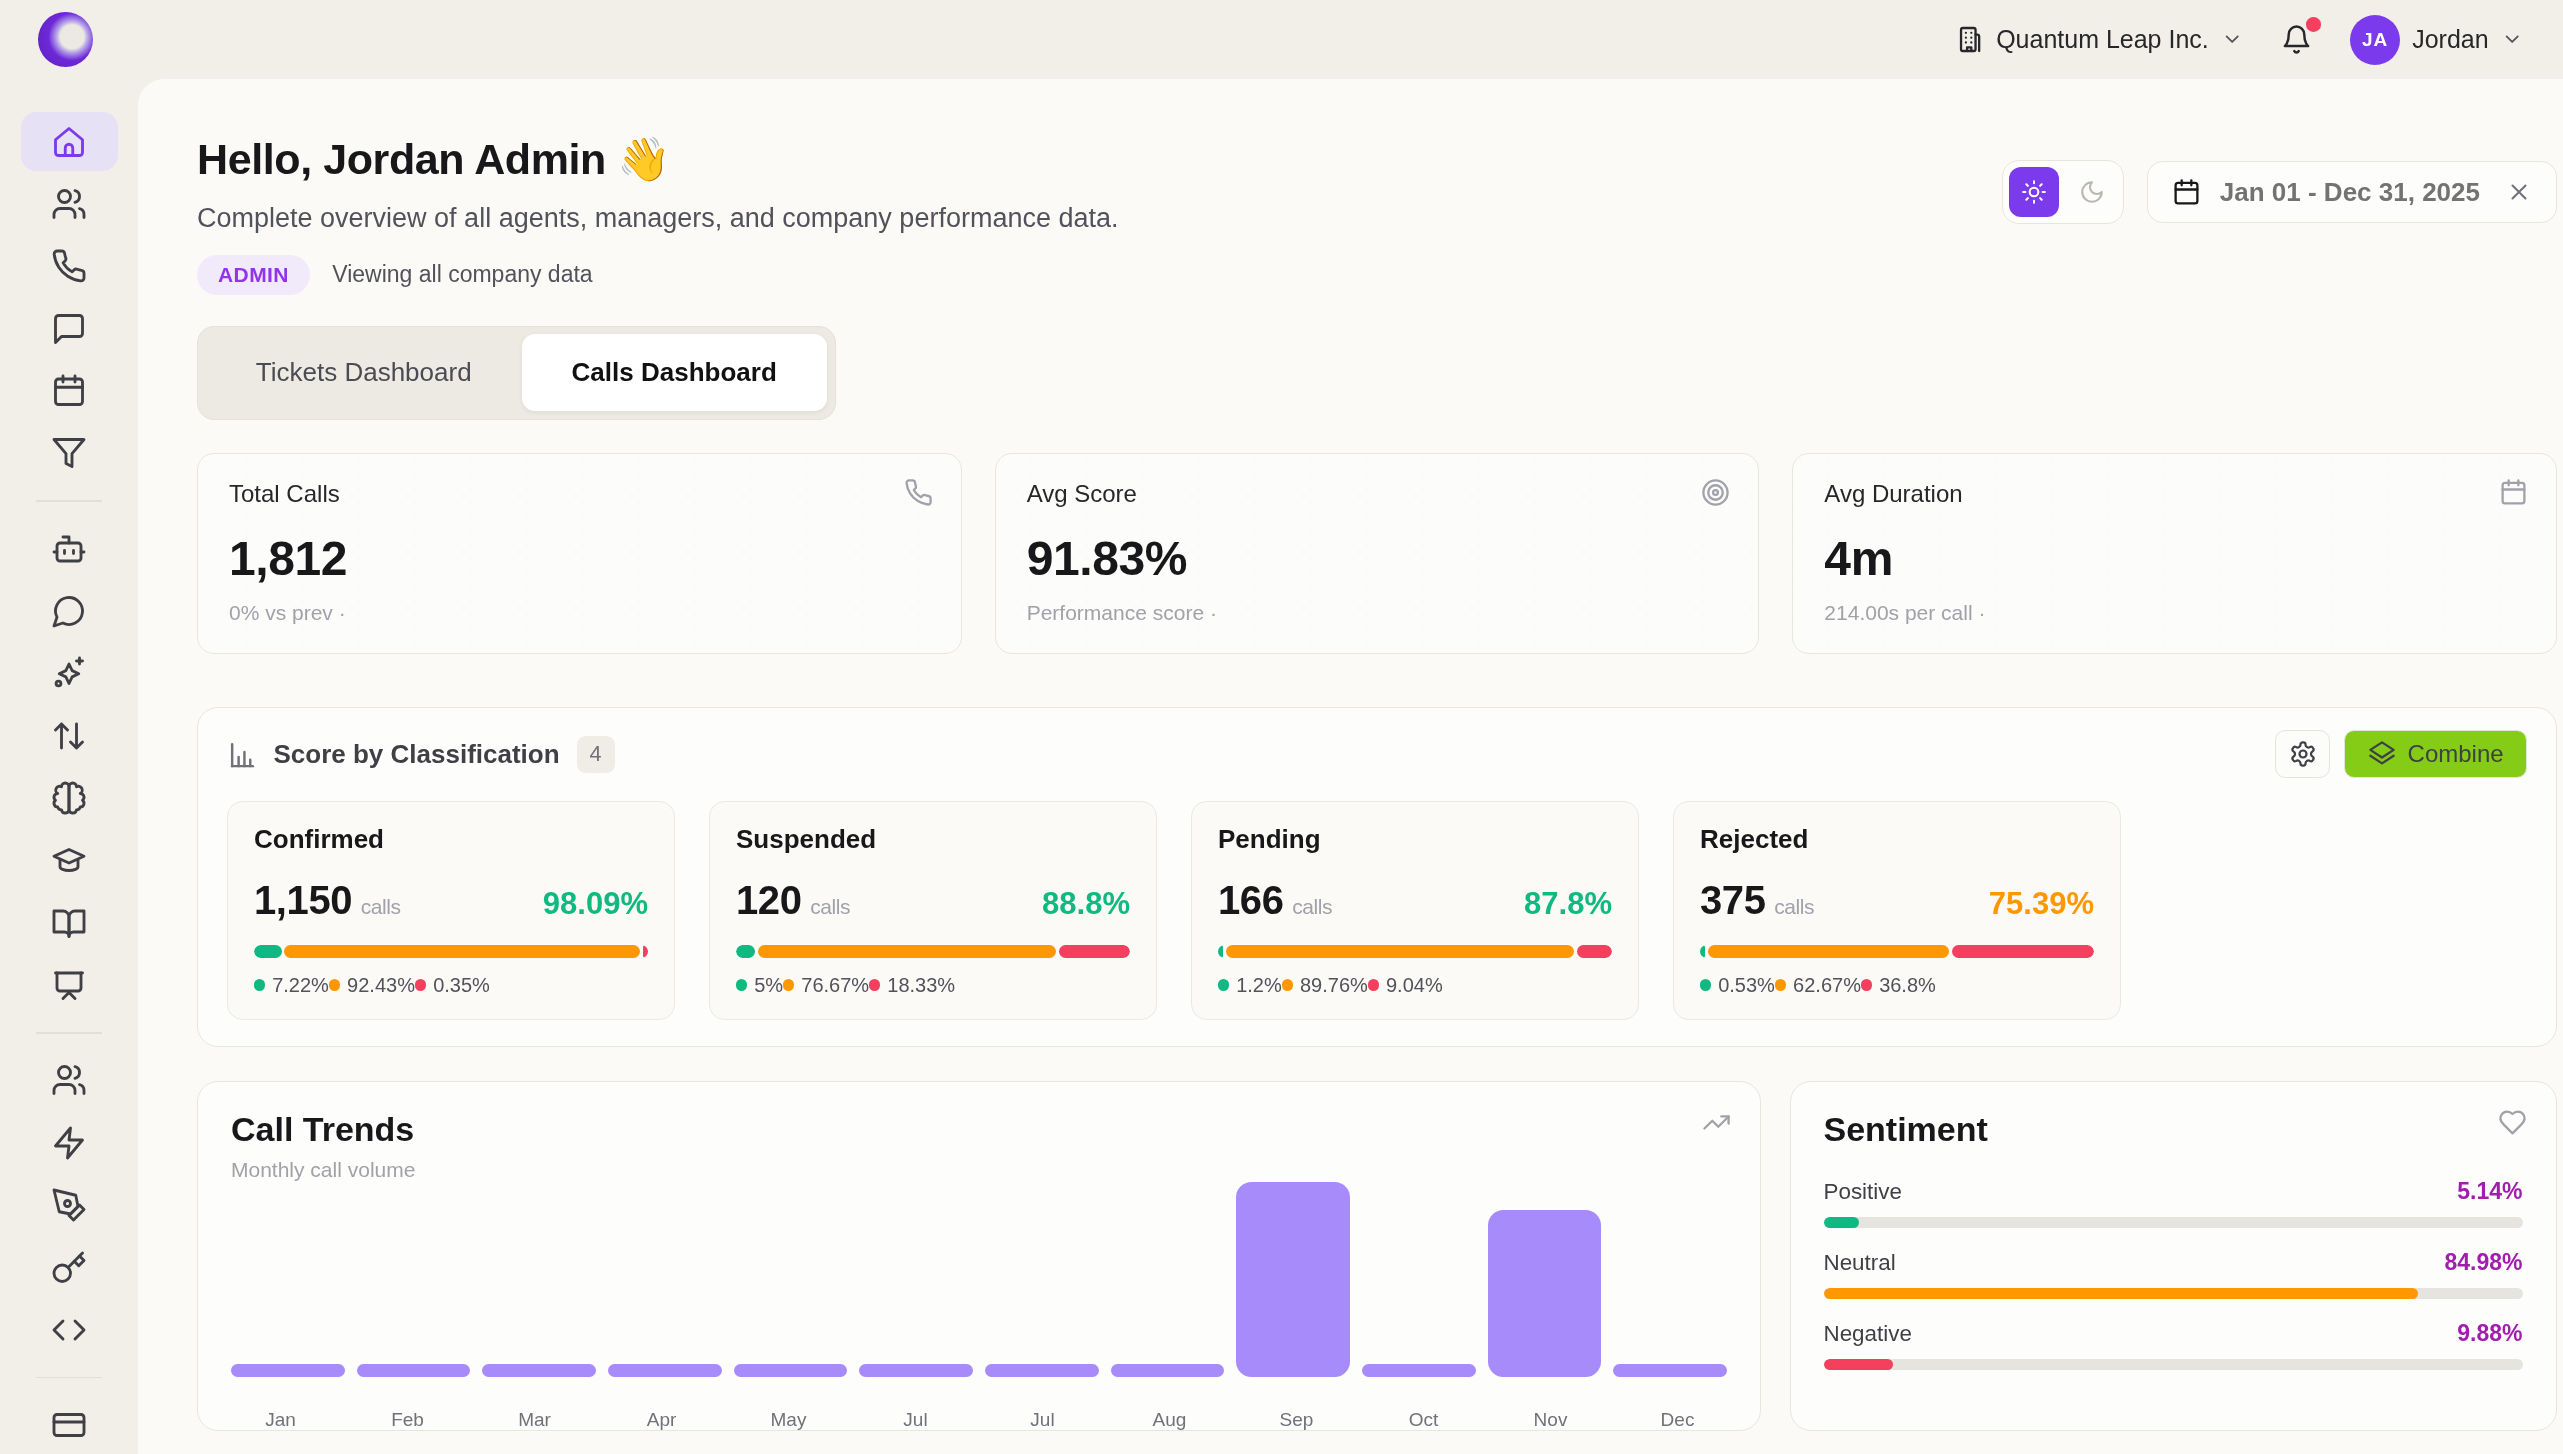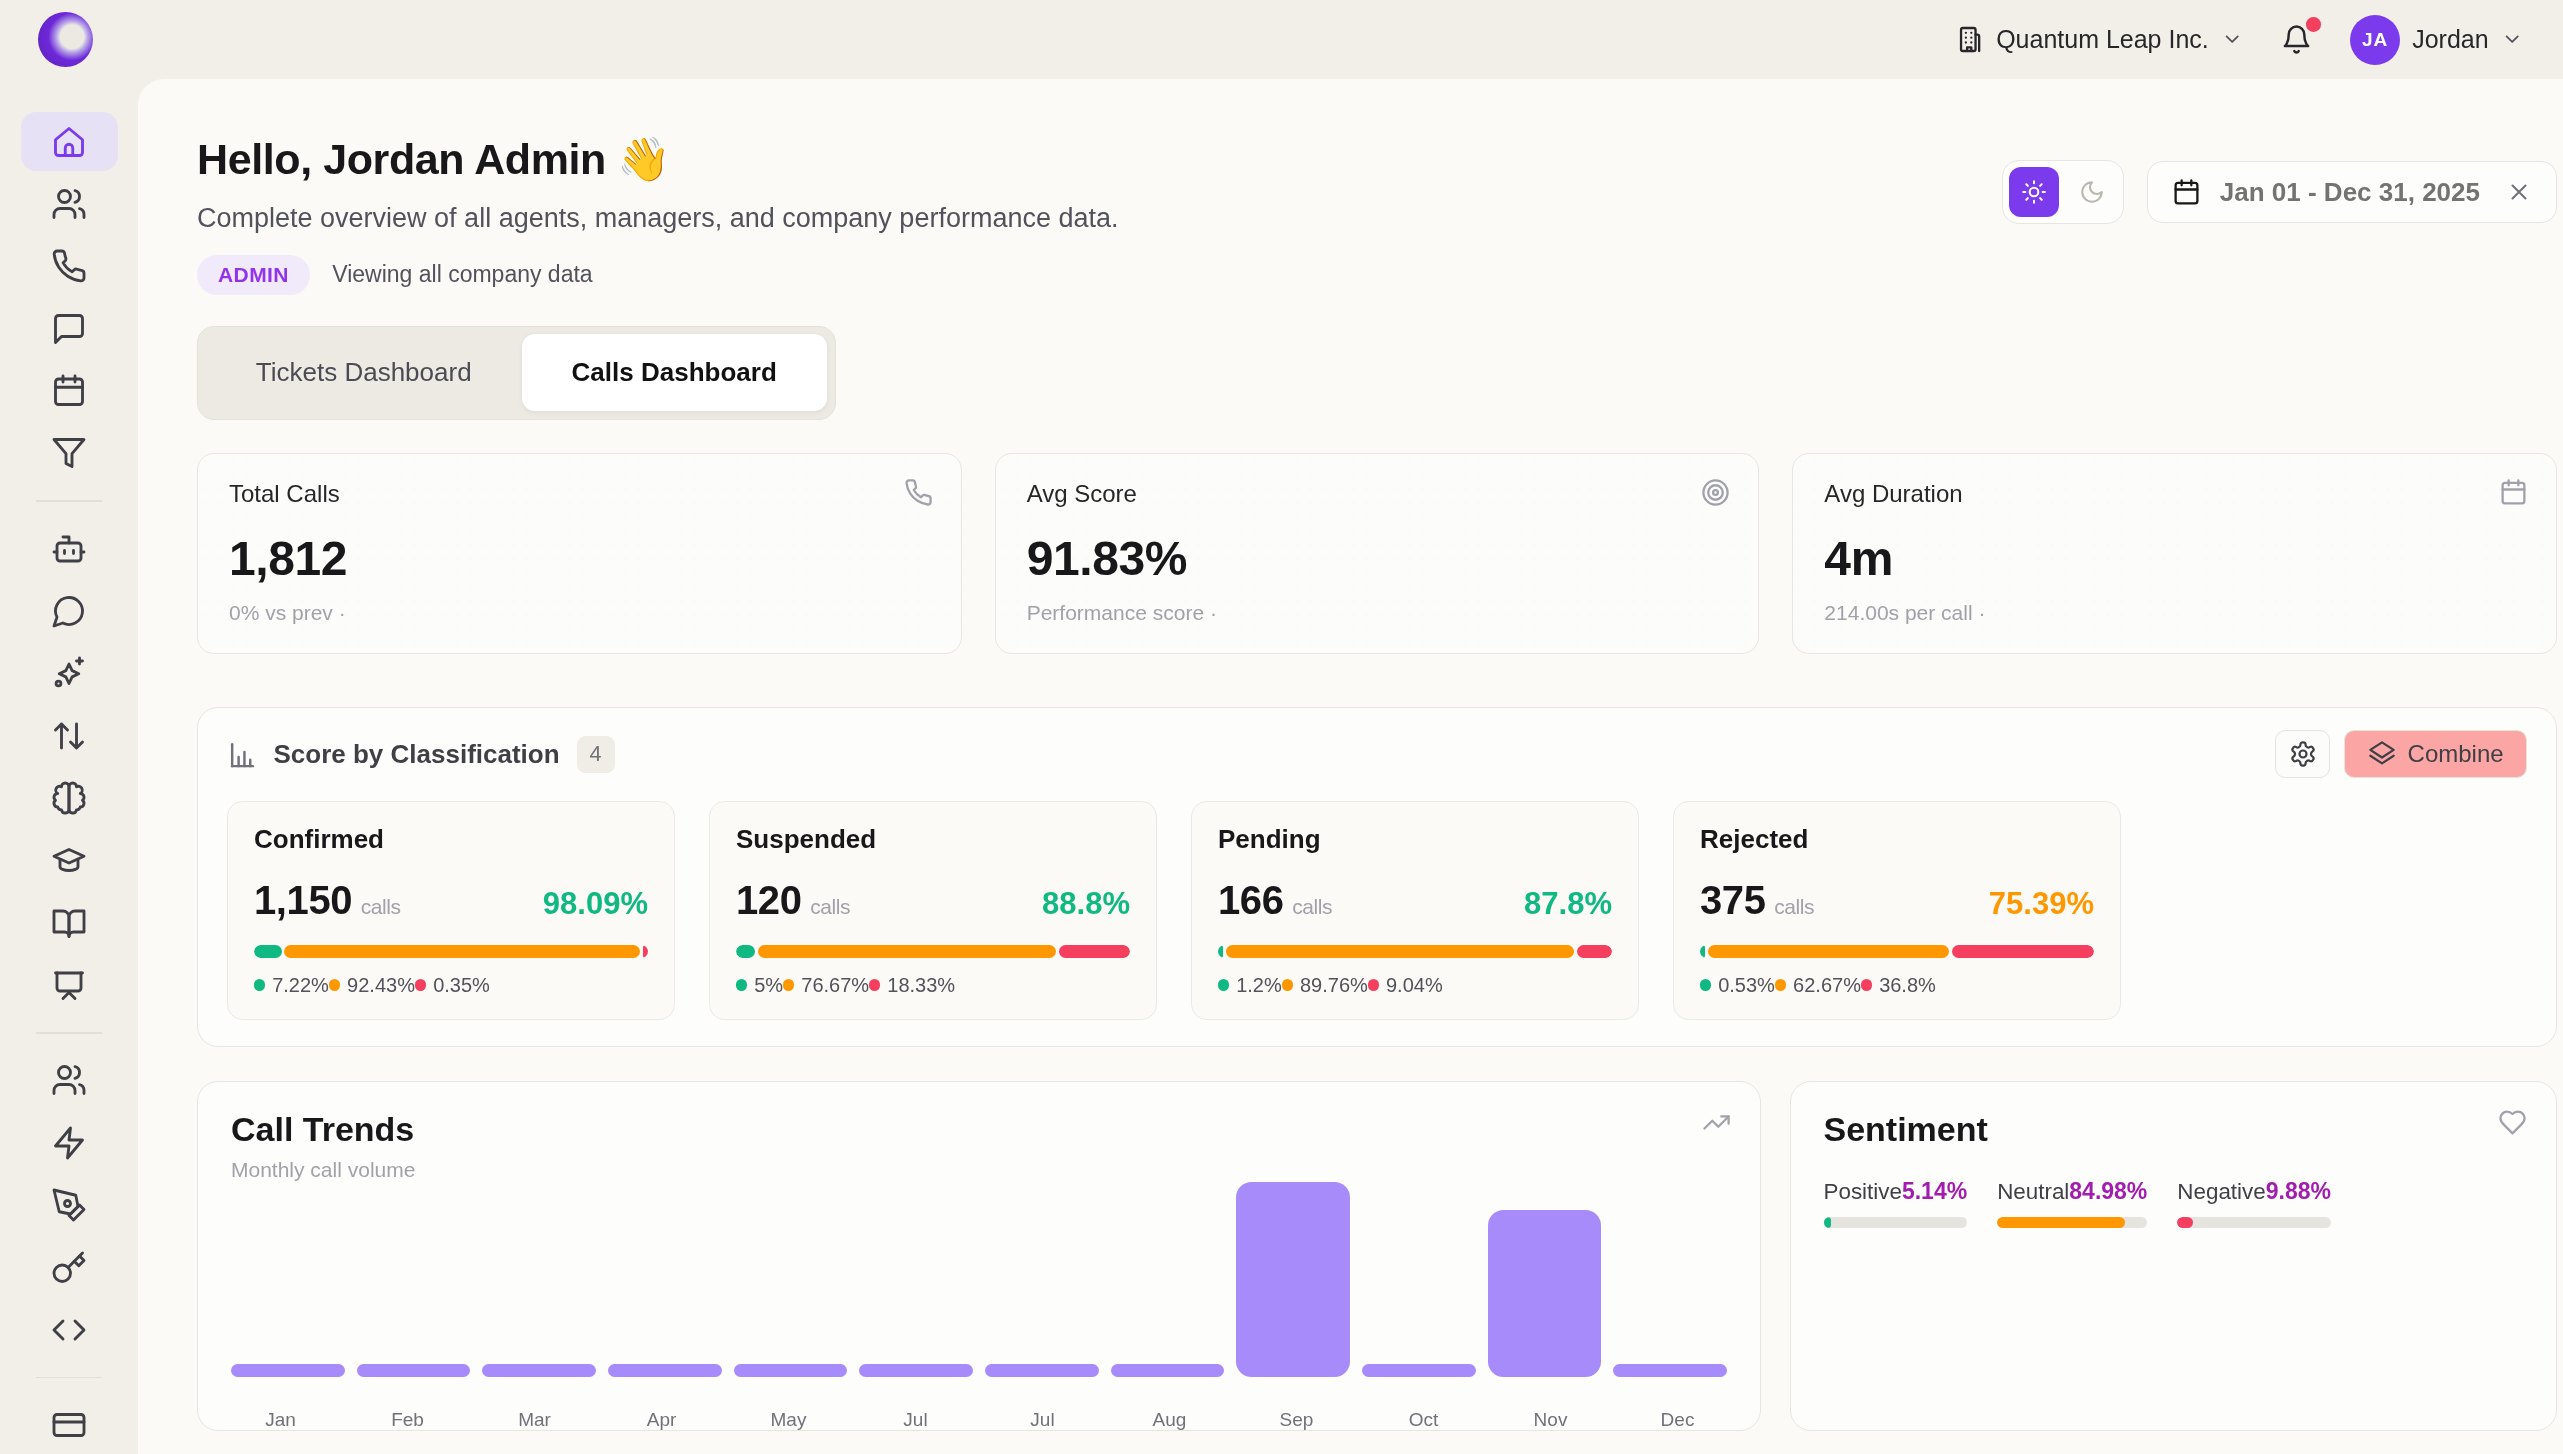--- a/index.html
+++ b/index.html
@@ -59,21 +59,21 @@
   .stat-sub { margin-top:15.5px; font-size:21px; color:#a1a1aa; }
 
   
   .section-card { margin-top:53px; background:#fdfdfb; border:1.7px solid #e8e6df; border-radius:21px; padding:22.4px 29px 26px; }
   .section-head { display:flex; align-items:center; }
   .section-head .bars-ic { color:#71717a; margin-right:15.5px; }
   .section-title { font-size:26px; font-weight:600; color:#3f3f46; }
   .count-badge { margin-left:17px; background:#efede6; color:#71717a; font-size:21.6px; border-radius:8.6px; padding:5.2px 13px; }
   .head-actions { margin-left:auto; display:flex; gap:14px; }
   .icon-btn { background:#fcfcfa; border:1.7px solid #e5e3db; border-radius:10.3px; width:55px; height:48px; display:flex; align-items:center; justify-content:center; color:#3f3f46; cursor:pointer; }
-  .combine-btn { background:#fca5a5; border:1.7px solid #e5e3db; border-radius:10.3px; height:48px; display:flex; align-items:center; gap:12px; padding:0 22.4px; font-family:inherit; font-size:24px; color:#3f3f46; cursor:pointer; }
+  .combine-btn { background:#84cc16; border:1.7px solid #e5e3db; border-radius:10.3px; height:48px; display:flex; align-items:center; gap:12px; padding:0 22.4px; font-family:inherit; font-size:24px; color:#3f3f46; cursor:pointer; }
 
   .cls-cards { display:flex; gap:34px; margin-top:22.4px; }
   .cls-card { width:448px; background:#fbfaf7; border:1.7px solid #ebe9e1; border-radius:15.5px; padding:22.4px 26px; }
   .cls-title { font-size:26px; font-weight:600; color:#18181b; }
   .cls-mid { display:flex; align-items:baseline; margin-top:22.4px; }
   .cls-value { font-size:40px; font-weight:700; letter-spacing:-0.4px; }
   .cls-unit { font-size:21px; color:#a1a1aa; font-weight:400; margin-left:8.6px; }
   .cls-score { margin-left:auto; font-size:31px; font-weight:700; }
   .cls-bar { margin-top:22.4px; display:flex; gap:2.6px; height:13px; border-radius:861px; overflow:hidden; }
   .cls-bar .seg { height:100%; border-radius:861px; min-width:5.2px; }
@@ -88,21 +88,21 @@
   .sen-card { width:767px; }
   .card-title { font-size:34px; font-weight:600; color:#18181b; }
   .card-sub { margin-top:8.6px; font-size:21px; color:#a1a1aa; }
   .card-corner-icon { position:absolute; top:26px; right:29px; color:#a1a1aa; }
   .ct-chart { margin-top:auto; display:flex; align-items:flex-end; gap:12px; height:195px; }
   .ct-col { flex:1; display:flex; flex-direction:column; align-items:center; justify-content:flex-end; height:100%; }
   .ct-bar { width:100%; background:#a78bfa; }
   .ct-labels { display:flex; gap:28px; margin-top:32px; }
   .ct-label { flex:1; text-align:center; font-size:19px; color:#71717a; }
 
-  .sen-rows { margin-top:29px; display:flex; flex-direction:row; gap:30px; }
+  .sen-rows { margin-top:29px; display:flex; flex-direction:column; gap:21px; }
   .sen-top { display:flex; justify-content:space-between; align-items:baseline; }
   .sen-label { font-size:22.4px; color:#3f3f46; }
   .sen-value { font-size:23px; font-weight:700; color:#a21caf; }
   .sen-track { margin-top:12px; height:11.2px; background:#e5e4df; border-radius:861px; overflow:hidden; }
   .sen-fill { height:100%; border-radius:861px; }
 </style>
 </head>
 <body>
 
 <header class="topbar">

